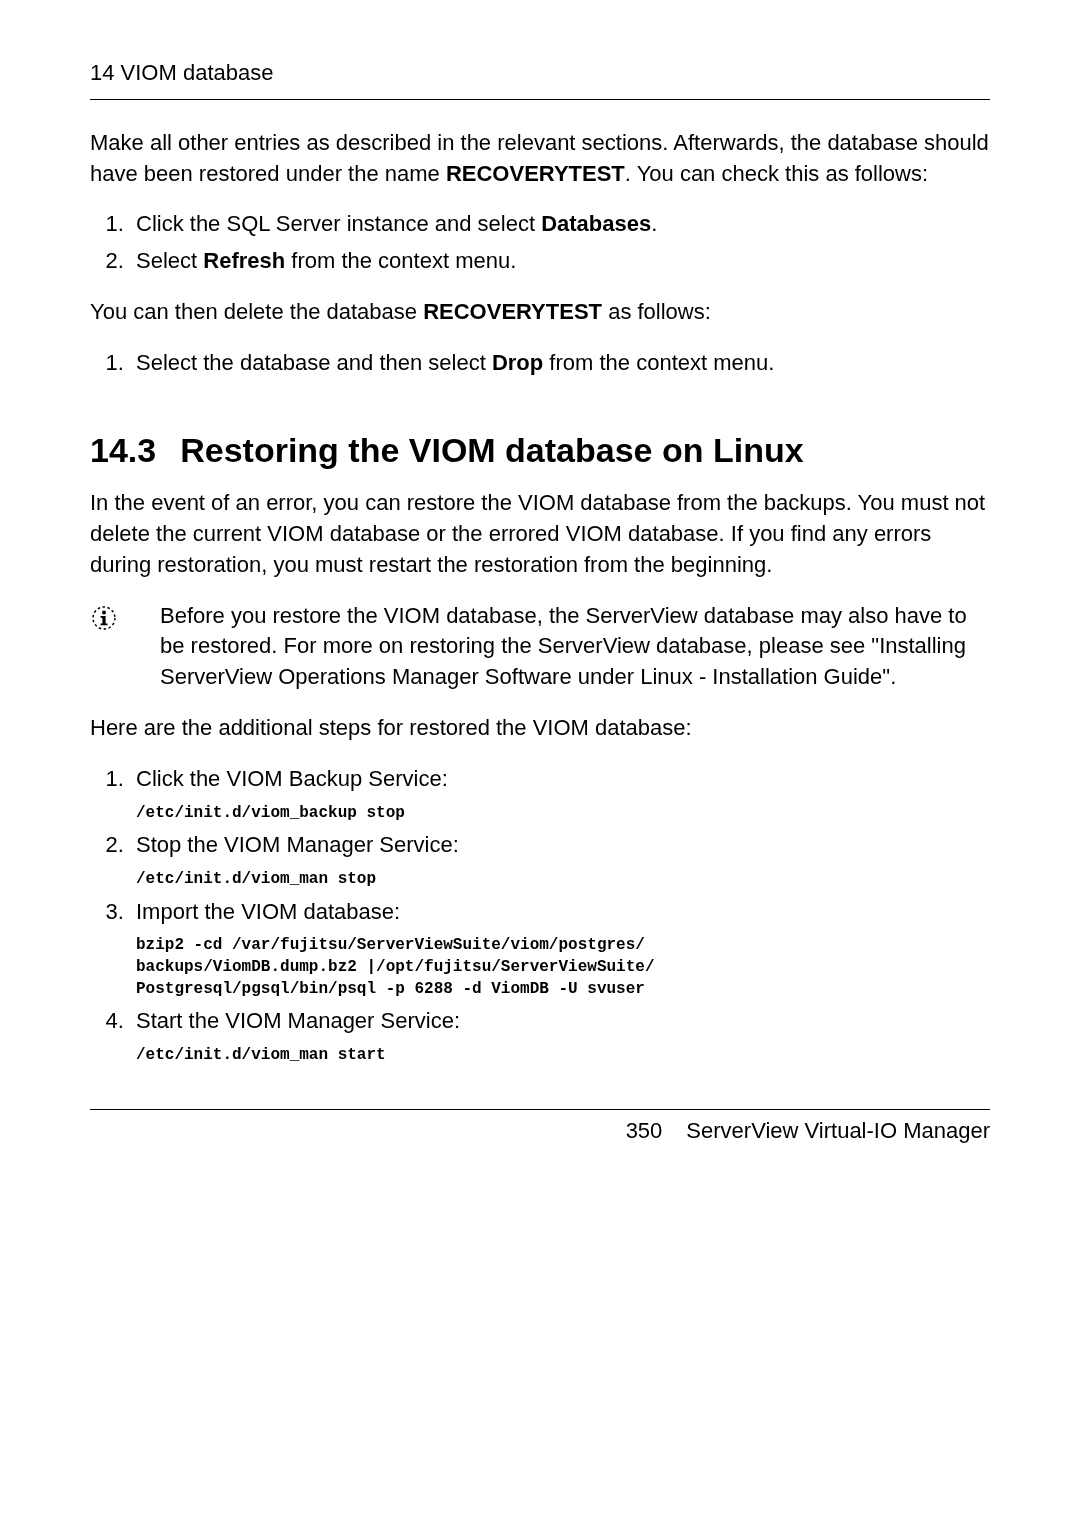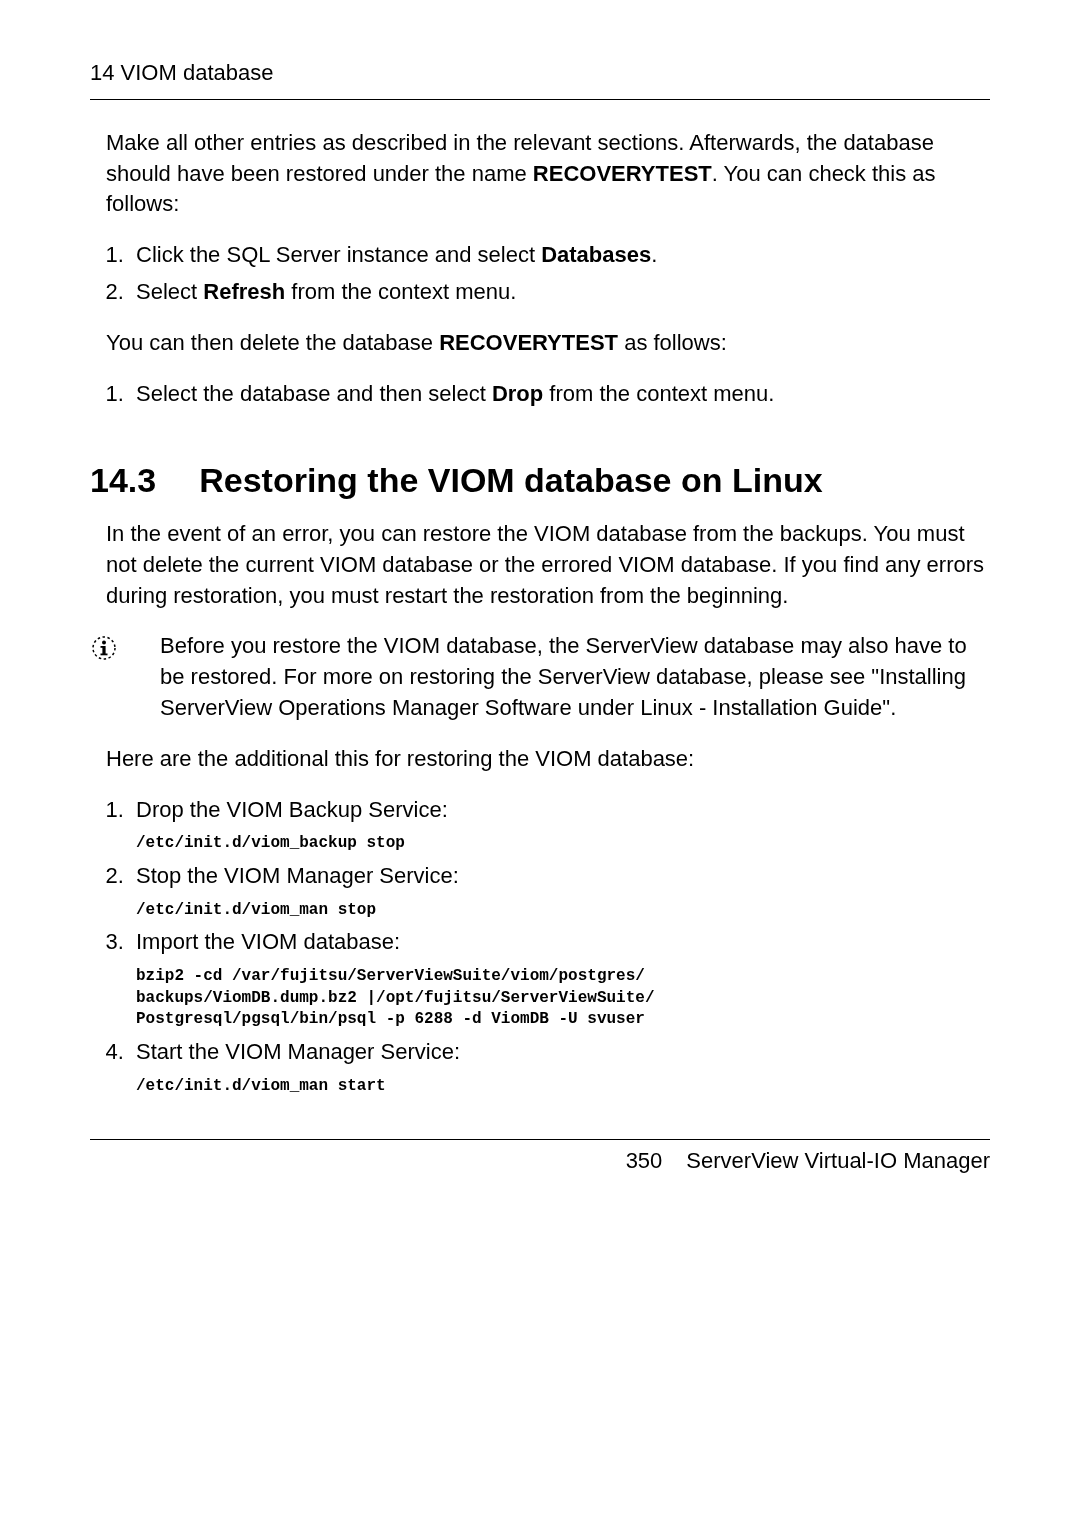--- a/index.html
+++ b/index.html
@@ -19,40 +19,39 @@
   .header {
     font-size: 22px;
     margin-bottom: 10px;
   }
   .header-rule {
     border: none;
     border-top: 1.5px solid #000;
     margin: 0 0 28px 0;
   }
   .para {
-    margin: 0 0 20px 16px;
+    margin: 0 0 20px 0;
   }
   .para.first {
     margin-top: 0;
   }
   strong { font-weight: 700; }
   ol.steps {
     list-style: decimal;
     padding-left: 40px;
     margin: 0 0 20px 0;
   }
   ol.steps li {
     margin: 6px 0;
     padding-left: 6px;
   }
   .section-heading {
     display: flex;
     align-items: flex-start;
     margin: 48px 0 14px 0;
-    gap: 19px;
   }
   .section-number {
     font-size: 34px;
     font-weight: 700;
     margin-right: 24px;
     white-space: nowrap;
   }
   .section-title {
     font-size: 34px;
     font-weight: 700;
@@ -135,25 +134,25 @@
         <circle cx="14" cy="14" r="11" fill="none" stroke="#000" stroke-width="1.5" stroke-dasharray="2.5,2.5"></circle>
         <circle cx="14" cy="8.5" r="2" fill="#000"></circle>
         <rect x="12.4" y="12" width="3.2" height="9" fill="#000"></rect>
         <rect x="10.5" y="19.5" width="7" height="1.8" fill="#000"></rect>
         <rect x="10.5" y="12" width="3.5" height="1.8" fill="#000"></rect>
       </svg>
     </div>
     <div class="note-text">Before you restore the VIOM database, the ServerView database may also have to be restored. For more on restoring the ServerView database, please see "Installing ServerView Operations Manager Software under Linux - Installation Guide".</div>
   </div>
 
-  <p class="para">Here are the additional this for restoring the VIOM database:</p>
+  <p class="para">Here are the additional steps for restored the VIOM database:</p>
 
   <ol class="steps">
     <li>
-      <div class="step-label">Drop the VIOM Backup Service:</div>
+      <div class="step-label">Click the VIOM Backup Service:</div>
       <div class="code">/etc/init.d/viom_backup stop</div>
     </li>
     <li>
       <div class="step-label">Stop the VIOM Manager Service:</div>
       <div class="code">/etc/init.d/viom_man stop</div>
     </li>
     <li>
       <div class="step-label">Import the VIOM database:</div>
       <div class="code">bzip2 -cd /var/fujitsu/ServerViewSuite/viom/postgres/
 backups/ViomDB.dump.bz2 |/opt/fujitsu/ServerViewSuite/

